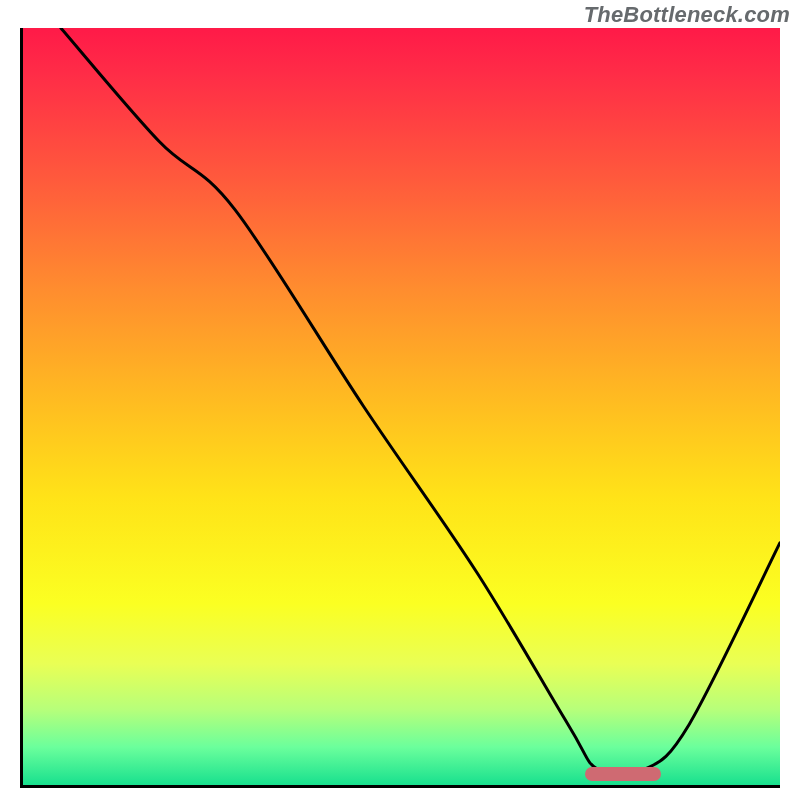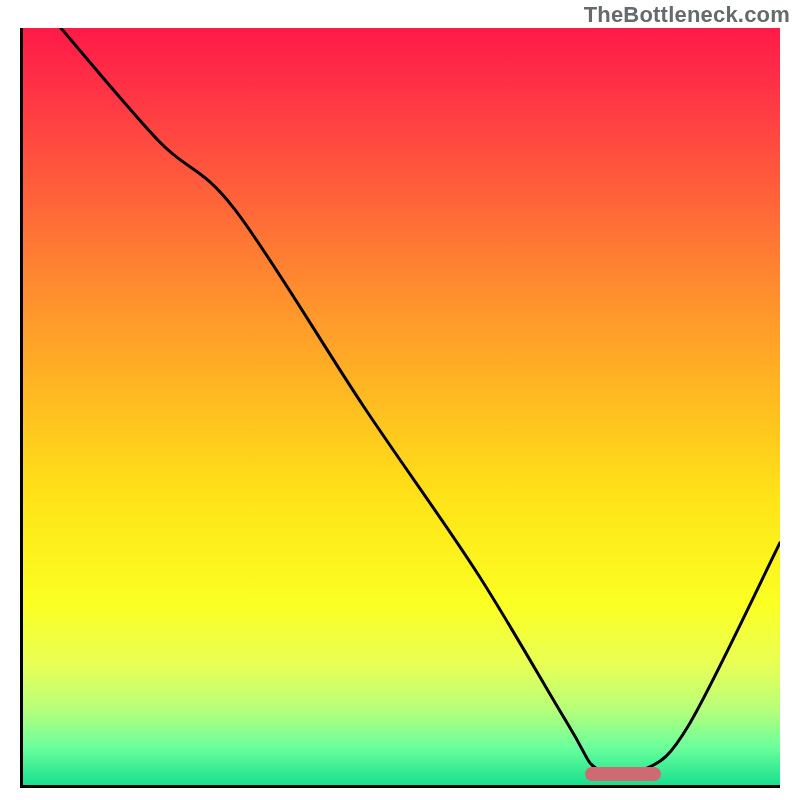--- a/index.html
+++ b/index.html
@@ -7,20 +7,21 @@
     padding: 0;
     width: 800px;
     height: 800px;
     background: #ffffff;
     font-family: Arial, Helvetica, sans-serif;
   }
   .chart-wrap {
     position: relative;
     width: 800px;
     height: 584px;
+    font-style: italic;
   }
   .watermark {
     position: absolute;
     top: 2px;
     right: 10px;
     font-size: 22px;
     font-weight: 600;
     color: #666a6d;
     letter-spacing: 0.2px;
   }

